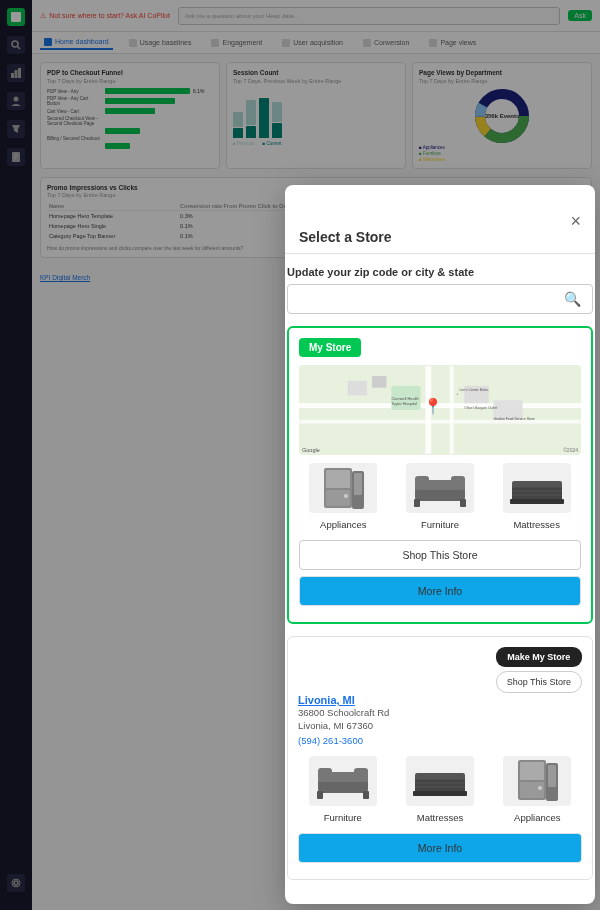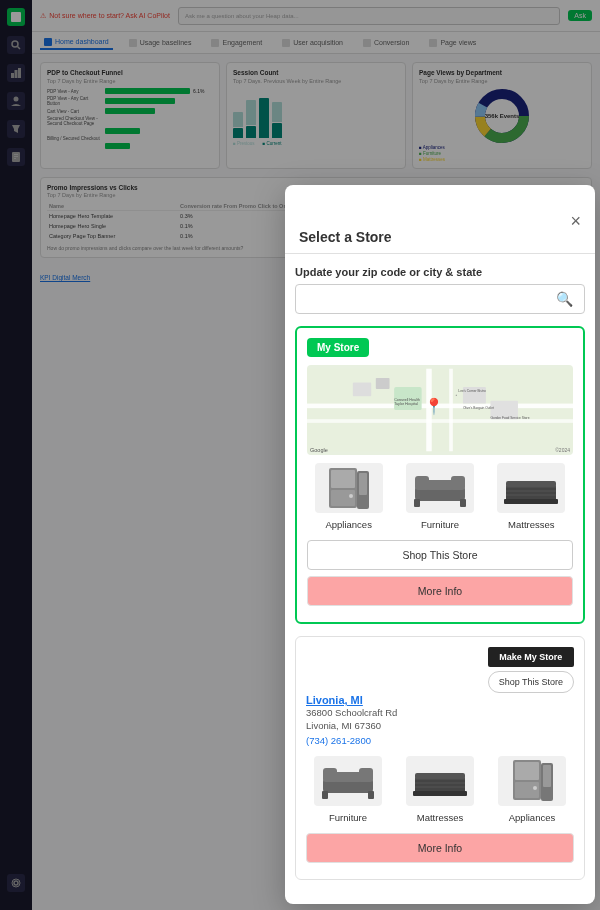--- a/index.html
+++ b/index.html
@@ -324,21 +324,21 @@
     .modal-close {
       font-size: 18px;
       color: #666;
       cursor: pointer;
       line-height: 1;
       background: none;
       border: none;
     }
 
     .modal-body {
-      padding: 12px 10px;
+      padding: 12px 2px;
       max-height: 700px;
       overflow-y: auto;
     }
 
     
     .search-section {
       margin-bottom: 12px;
     }
     .search-label {
       font-size: 11px;
@@ -483,21 +483,21 @@
     .store-action-btn {
       display: block;
       width: 100%;
       padding: 8px;
       text-align: center;
       border: 1px solid #e0e0e0;
       border-radius: 4px;
       font-size: 10.5px;
       font-weight: 500;
       color: #333;
-      background: #fca5a5;
+      background: #0ea5e9;
       cursor: pointer;
       margin-bottom: 6px;
     }
     .store-action-btn.primary {
       background: #fff;
       border-color: #ccc;
     }
 
     
     .store-card-2 {
@@ -515,21 +515,21 @@
     }
     .store-btns-col {
       display: flex;
       flex-direction: column;
       gap: 4px;
     }
     .make-my-store-btn {
       background: #222;
       color: #fff;
       border: none;
-      border-radius: 2px;
+      border-radius: 9px;
       padding: 5px 10px;
       font-size: 9px;
       font-weight: 600;
       cursor: pointer;
       white-space: nowrap;
     }
     .shop-this-store-btn {
       background: #fff;
       color: #333;
       border: 1px solid #ccc;
@@ -867,21 +867,21 @@
     </div>
 
     <div class="store-card-2">
       <div class="store-card-2-header">
         <div>
           <div class="store-name-link">
             <span>Livonia, MI</span>
           </div>
           <div class="store-address">36800 Schoolcraft Rd</div>
           <div class="store-address">Livonia, MI 67360</div>
-          <div class="store-phone">(734) 261-2800</div>
+          <div class="store-phone">(594) 261-3600</div>
         </div>
         <div class="store-btns-col">
           <button class="make-my-store-btn">Make My Store</button>
           <button class="shop-this-store-btn">Shop This Store</button>
         </div>
       </div>
 
       <div class="dept-grid" style="margin-top:10px">
 
         <div class="dept-item">

